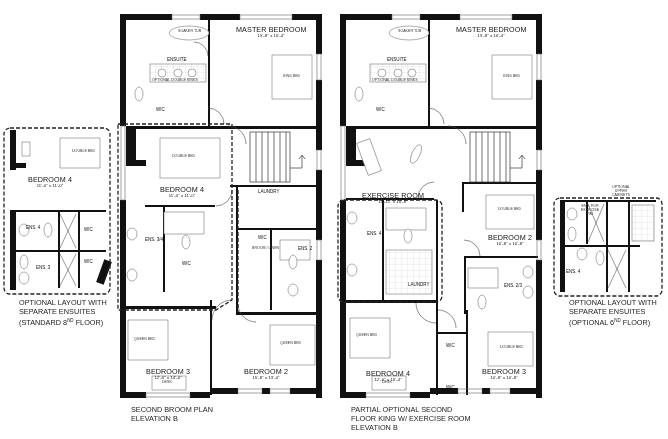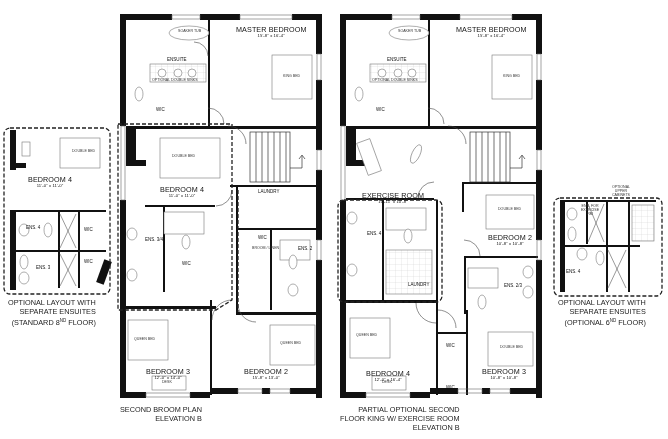--- a/index.html
+++ b/index.html
@@ -3,21 +3,21 @@
 <meta charset="utf-8">
 <style>
   html, body { margin:0; padding:0; background:#ffffff; }
   body { width:668px; height:439px; position:relative; overflow:hidden;
          font-family:"Liberation Sans", sans-serif; color:#111; }
   svg.plan { position:absolute; left:0; top:0; }
   .lbl { position:absolute; font-family:"Liberation Sans", sans-serif; color:#111; white-space:nowrap; text-align:center; line-height:1; }
   .room { font-size:7.2px; letter-spacing:0.1px; }
   .dim { font-size:4.2px; margin-top:1px; display:block; }
   .tiny { font-size:3.6px; color:#333; line-height:1.1; white-space:normal; }
-  .caption { position:absolute; font-size:7.3px; line-height:9px; color:#222; white-space:nowrap; text-align:right; }
+  .caption { position:absolute; font-size:7.3px; line-height:9px; color:#222; white-space:nowrap; text-align:left;margin-left:11px; }
   sup { font-size:4.5px; }
 </style>
 </head>
 <body>
 
 <svg class="plan" width="668" height="439" viewBox="0 0 668 439">
   <defs>
     <pattern id="tile" width="6" height="6" patternUnits="userSpaceOnUse">
       <path d="M0 0H6V6" fill="none" stroke="#cfcfcf" stroke-width="0.5"></path>
     </pattern>

